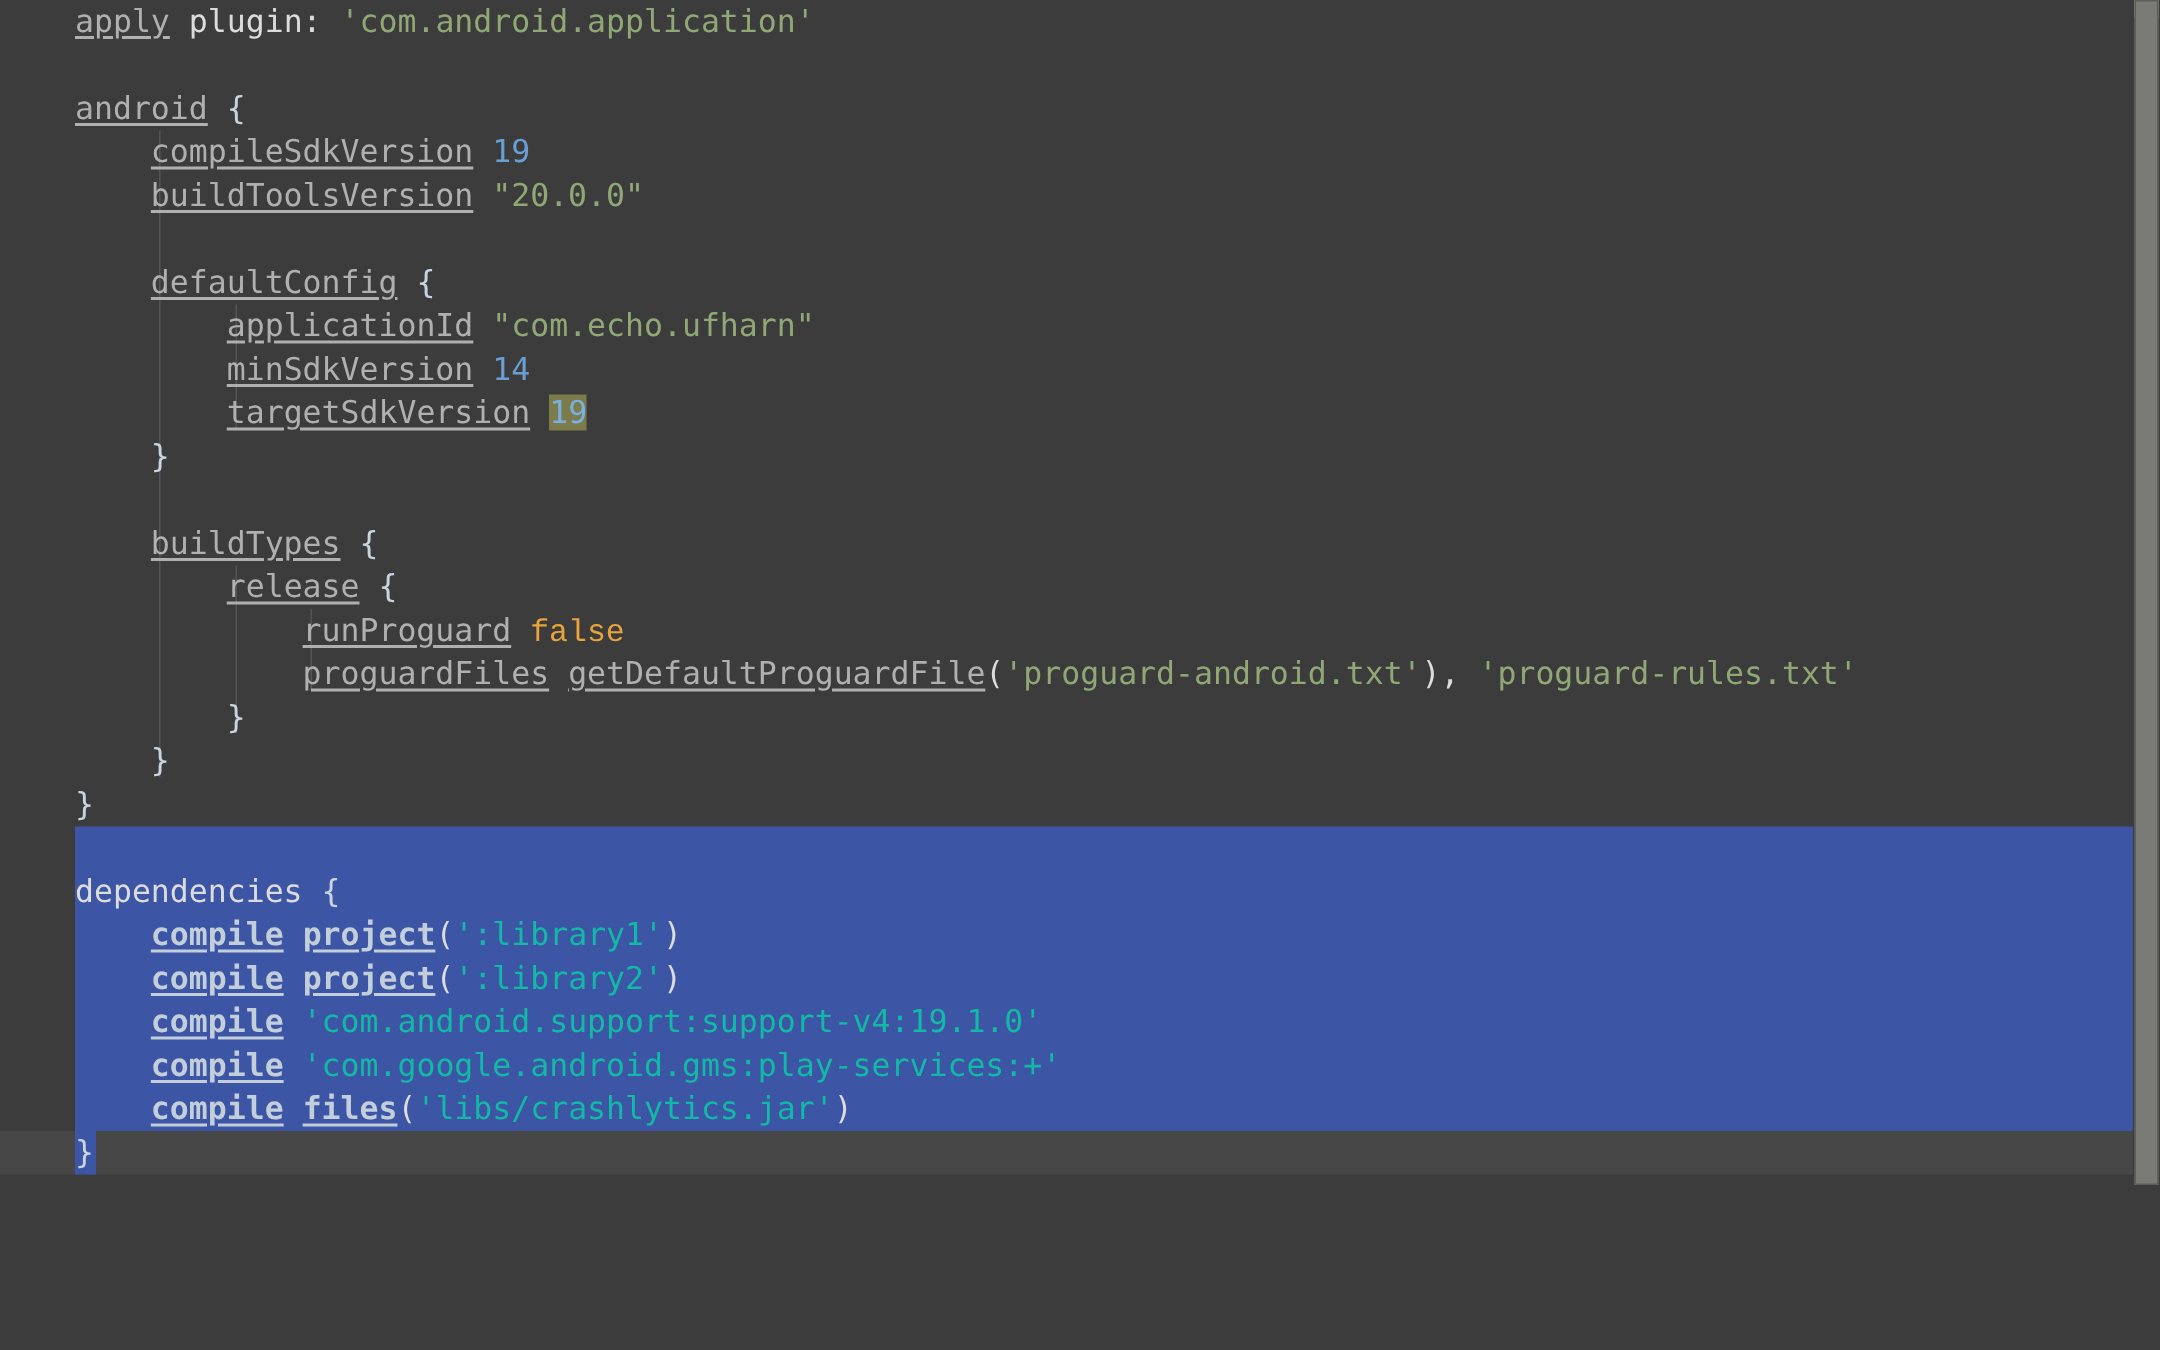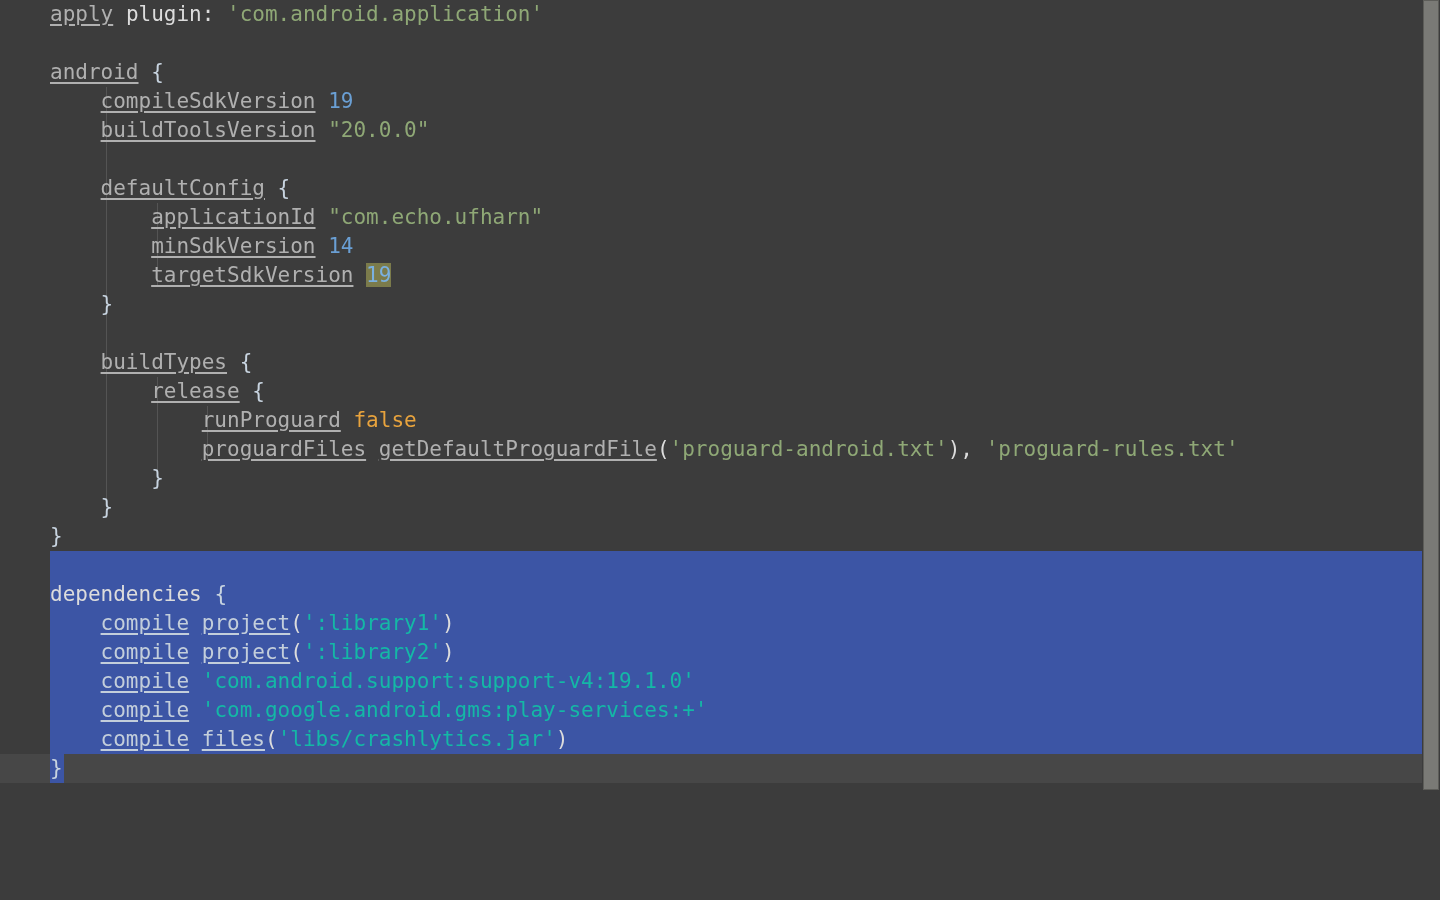--- a/index.html
+++ b/index.html
@@ -30,26 +30,26 @@
   .ln{
     position:relative;height:29px;line-height:29px;
     padding-left:50px;
     white-space:pre;
   }
   
   .m    {color:#b0b0b0;text-decoration:underline;text-underline-offset:3px;}
   .plain{color:#dcdcdc;}
   .str  {color:#8fa876;}
   .num  {color:#6a9fd4;}
-  .kw   {color:#e8a33d;}
+  .kw   {color:#e8a33d;font-family:Liberation Mono, monospace;}
   .br   {color:#c8d4e0;}
   .punct{color:#dcdcdc;}
   .hl   {background:#7b7b4b;color:#7ab0e0;}
   .sel-txt{color:#e8ecf2;}
-  .sel-txt .m{color:#c3cedb;}
+  .sel-txt .m{color:#c3cedb;font-weight:bold;}
   .sel-txt .str{color:#14b8a6;}
 
   
   #scrollbar{position:absolute;top:0;right:0;width:18px;height:900px;background:#3c3c3c;}
   #sb-track{position:absolute;top:0;left:0;width:18px;height:900px;background:#3c3c3c;}
   #sb-thumb{position:absolute;left:1px;width:16px;background:#7a7a76;border:1px solid #5d5d59;box-sizing:border-box;}
   #sb-marker{position:absolute;left:1px;width:16px;background:#cdd47a;}
 </style>
 </head>
 <body>

